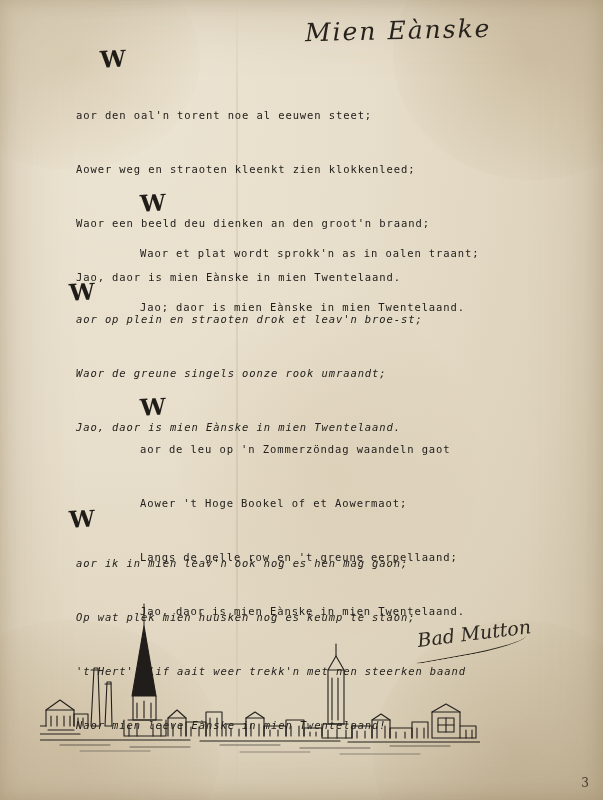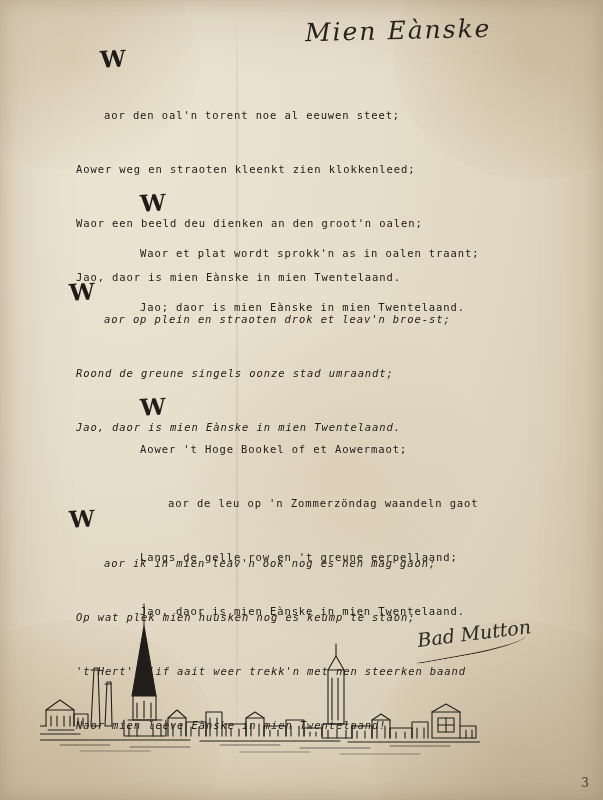--- a/index.html
+++ b/index.html
@@ -77,21 +77,21 @@
     font-size: 10.5px;
     line-height: 18px;
     letter-spacing: 0.9px;
     color: #23201d;
   }
   .stanza {
     position: absolute;
     white-space: pre;
   }
   .stanza .line { display: block; }
-  .stanza .line.first { text-indent: 0; margin-left: 28px; }
+  .stanza .line.first { text-indent: 0; }
   .dropcap {
     position: absolute;
     font-family: "DejaVu Serif", serif;
     font-size: 23px;
     font-weight: 700;
     color: #1f1c19;
     transform: rotate(-3deg);
   }
 
   
@@ -159,41 +159,41 @@
   <div class="fold"></div>
 
   <div class="title">Mien Eànske</div>
 
   <div class="poem">
 
     <div class="dropcap" id="dc0">W</div>
     <div class="stanza" id="st0">
       <span class="line first">aor den oal'n torent noe al eeuwen steet;</span>
       <span class="line">Aower weg en straoten kleenkt zien klokkenleed;</span>
-      <span class="line">Waor een beeld deu dienken an den groot'n oalen;</span>
+      <span class="line">Waor een beeld deu dienken an den groot'n braand;</span>
       <span class="line">Jao, daor is mien Eànske in mien Twentelaand.</span>
     </div>
 
     <div class="dropcap" id="dc1">W</div>
     <div class="stanza" id="st1">
       <span class="line">Waor et plat wordt sprokk'n as in oalen traant;</span>
       <span class="line">Jao; daor is mien Eànske in mien Twentelaand.</span>
     </div>
 
     <div class="dropcap" id="dc2">W</div>
     <div class="stanza" id="st2">
       <span class="line first">aor op plein en straoten drok et leav'n broe-st;</span>
-      <span class="line">Roond de greune singels oonze stad umraandt;</span>
+      <span class="line">Waor de greune singels oonze rook umraandt;</span>
       <span class="line">Jao, daor is mien Eànske in mien Twentelaand.</span>
     </div>
 
     <div class="dropcap" id="dc3">W</div>
     <div class="stanza" id="st3">
+      <span class="line first">aor de leu op 'n Zommerzöndag waandeln gaot</span>
       <span class="line">Aower 't Hoge Bookel of et Aowermaot;</span>
-      <span class="line first">aor de leu op 'n Zommerzöndag waandeln gaot</span>
       <span class="line">Langs de gelle row en 't greune eerpellaand;</span>
       <span class="line">Jao, daor is mien Eànske in mien Twentelaand.</span>
     </div>
 
     <div class="dropcap" id="dc4">W</div>
     <div class="stanza" id="st4">
       <span class="line first">aor ik in mien leav'n ook nog es hen mag gaon;</span>
       <span class="line">Op wat plek mien huusken nog es keump te staon;</span>
       <span class="line">'t Hert' blif aait weer trekk'n met nen steerken baand</span>
       <span class="line">Naor mien leeve Eànske in mien Twentelaand!</span>

